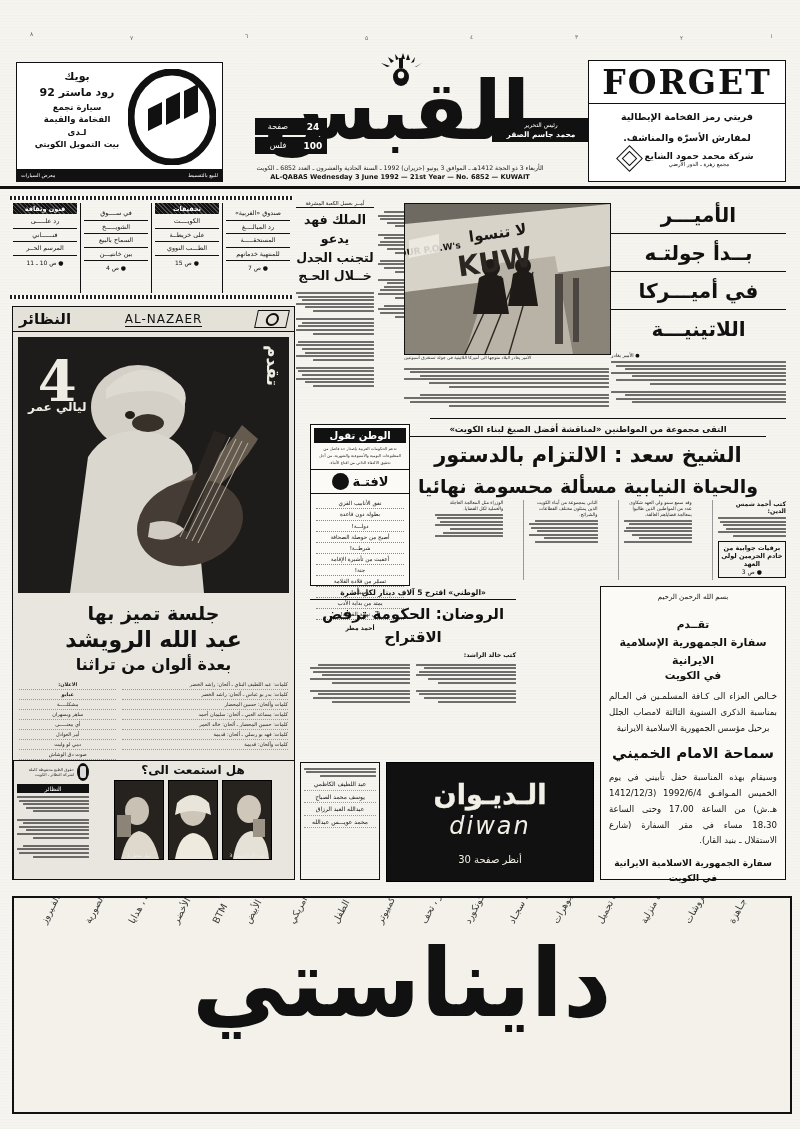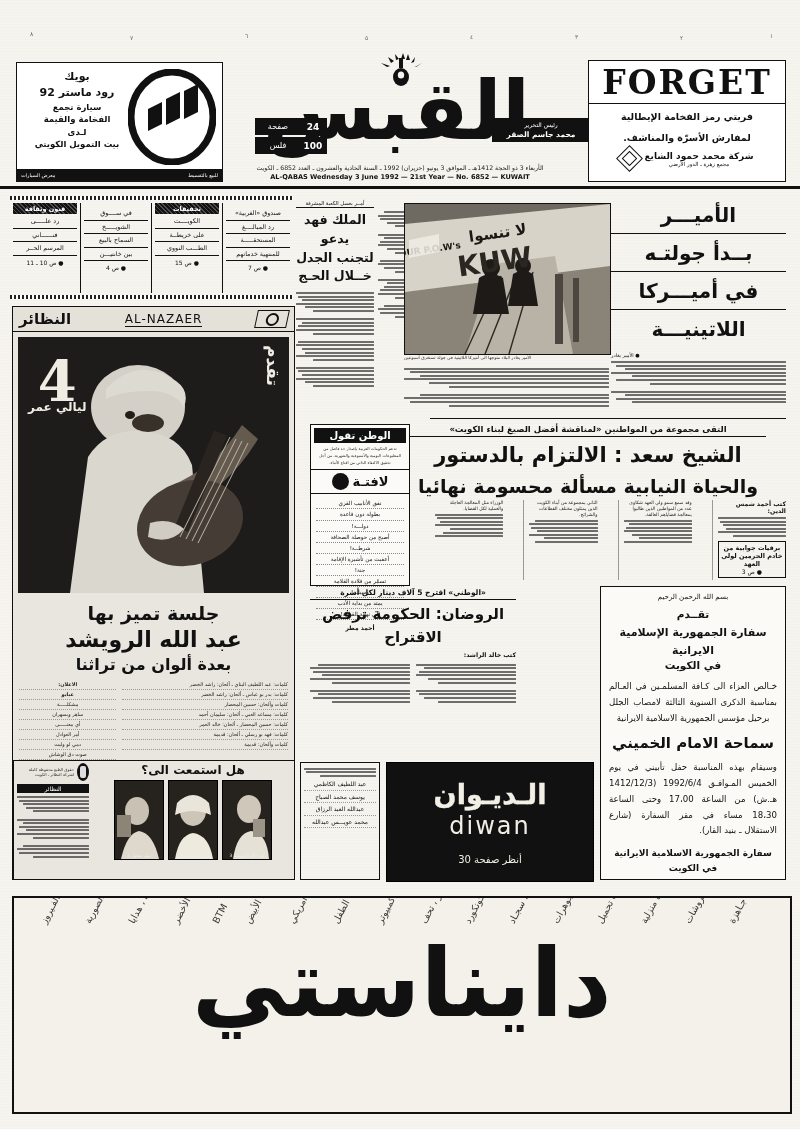--- a/index.html
+++ b/index.html
@@ -152,33 +152,33 @@
   #lafta-logo{background:#111;color:#fff;font-size:10px;font-weight:bold;text-align:center;padding:2px 0;}
   #lafta-hdr{display:flex;align-items:center;justify-content:center;gap:4px;border-bottom:1px solid #111;padding:3px 0;}
   #lafta-hdr .circ{width:17px;height:17px;background:#111;border-radius:50%;}
   #lafta-hdr .nm{font-size:13px;font-weight:bold;letter-spacing:1px;}
   #lafta-body{padding:4px 5px;}
   #lafta-body .pt{font-size:5.6px;line-height:1.8;text-align:center;border-bottom:1px dotted #888;}
   #lafta-sign{font-size:6px;text-align:center;margin-top:4px;font-weight:bold;}
 
   
   #iran-ad{position:absolute;right:14px;top:586px;width:186px;height:294px;border:1.5px solid #111;background:#fbfaf6;padding:6px 8px;box-sizing:border-box;text-align:center;}
-  #iran-ad .bism{font-size:7px;margin-bottom:7px;}
+  #iran-ad .bism{font-size:7px;margin-bottom:17px;}
   #iran-ad .taq{font-size:10.5px;font-weight:bold;margin-bottom:4px;}
   #iran-ad .emb{font-size:11px;font-weight:bold;line-height:1.6;}
   #iran-ad .inkw{font-size:10.5px;font-weight:bold;margin-bottom:8px;}
   #iran-ad .cond{font-size:8.6px;line-height:1.85;text-align:justify;text-align-last:center;margin-bottom:7px;}
   #iran-ad .khom{font-size:15px;font-weight:bold;letter-spacing:1px;margin-bottom:8px;}
   #iran-ad .evt{font-size:8.6px;line-height:1.85;text-align:justify;text-align-last:right;margin-bottom:7px;}
   #iran-ad .sig{font-size:9px;font-weight:bold;line-height:1.6;}
 
   
   #diwan-ad{position:absolute;left:386px;top:762px;width:206px;height:118px;background:#111;border:1px solid #000;display:flex;flex-direction:column;align-items:center;justify-content:center;gap:2px;}
   #diwan-ar{color:#f2efe6;font-size:27px;font-weight:bold;letter-spacing:2px;-webkit-text-stroke:.4px #f2efe6;}
-  #diwan-en{color:#f2efe6;font-size:24px;letter-spacing:2px;direction:ltr;font-family:"DejaVu Sans",sans-serif;}
+  #diwan-en{color:#f2efe6;font-size:24px;letter-spacing:2px;direction:ltr;font-family:"DejaVu Sans",sans-serif;font-style:italic;}
   #diwan-see{color:#f2efe6;font-size:10px;margin-top:12px;text-align:right;}
 
   #obit-col{position:absolute;left:300px;top:762px;width:80px;height:118px;border:1px solid #111;padding:3px;box-sizing:border-box;}
   #obit-col .nm{font-size:6px;line-height:1.9;text-align:center;border-bottom:1px dotted #999;}
 
   
   #dynasty{position:absolute;left:12px;top:896px;width:776px;height:214px;border:2px solid #111;background:#f3f1ea;overflow:hidden;}
   #dyn-word{position:absolute;left:0;right:0;top:38px;text-align:center;font-size:95px;font-weight:bold;letter-spacing:3px;color:#111;line-height:1;}
   .dyn-brand{position:absolute;font-size:9.5px;color:#3a3a3a;white-space:nowrap;transform-origin:left top;}
   #corner-marks span{position:absolute;font-size:6px;color:#666;}

